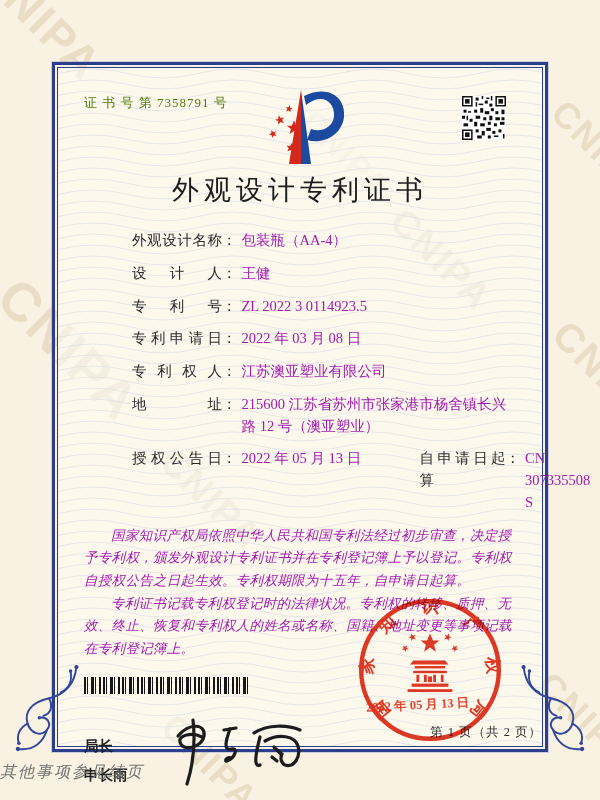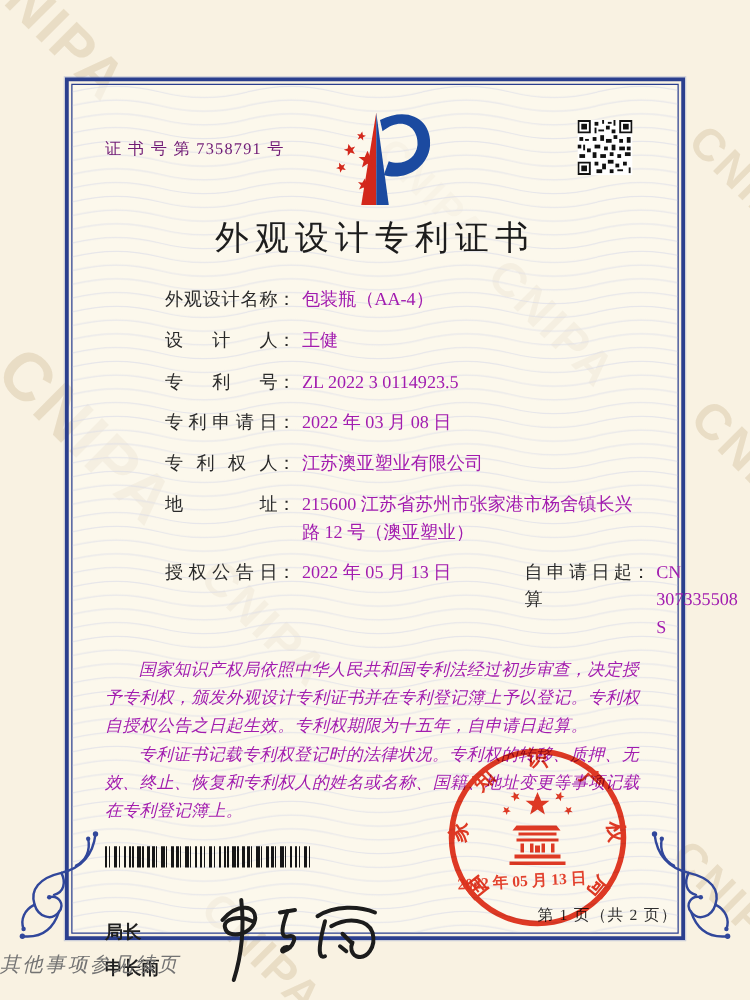--- a/index.html
+++ b/index.html
@@ -43,21 +43,21 @@
   }
   .guilloche { position:absolute; inset:0; width:100%; height:100%; z-index:0; opacity:0.6; }
 
   .content {
     position:relative; z-index:2; height:100%; box-sizing:border-box;
     padding:12px 26px 0 26px;
   }
 
   
   .header { display:grid; grid-template-columns:170px 1fr 170px; align-items:start; }
-  .cert-no { font-size:13px; letter-spacing:1px; margin-top:30px; white-space:nowrap; color:#701a75; }
+  .cert-no { font-size:13px; letter-spacing:1px; margin-top:14px; white-space:nowrap; color:#4d7c0f; }
   .logo { justify-self:center; margin-top:4px; }
   .qr { justify-self:end; margin-top:16px; margin-right:10px; }
 
   .title {
     text-align:center; font-size:27px; font-weight:normal;
     letter-spacing:5px; margin:4px 0 22px 0; color:#1d1d1d;
   }
 
   
   .field-row { display:flex; font-size:14.5px; line-height:1.5; margin-bottom:11px;margin-left:48px; }

